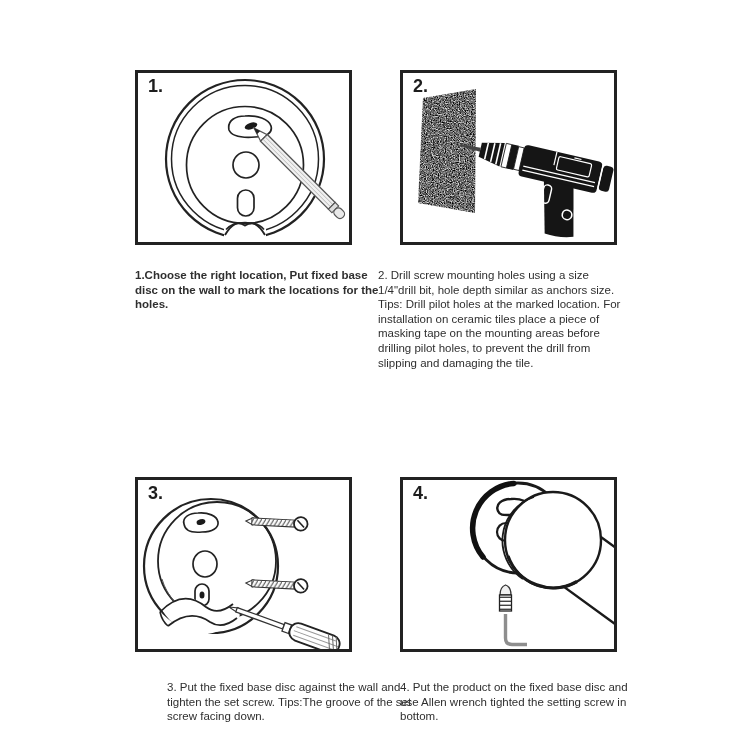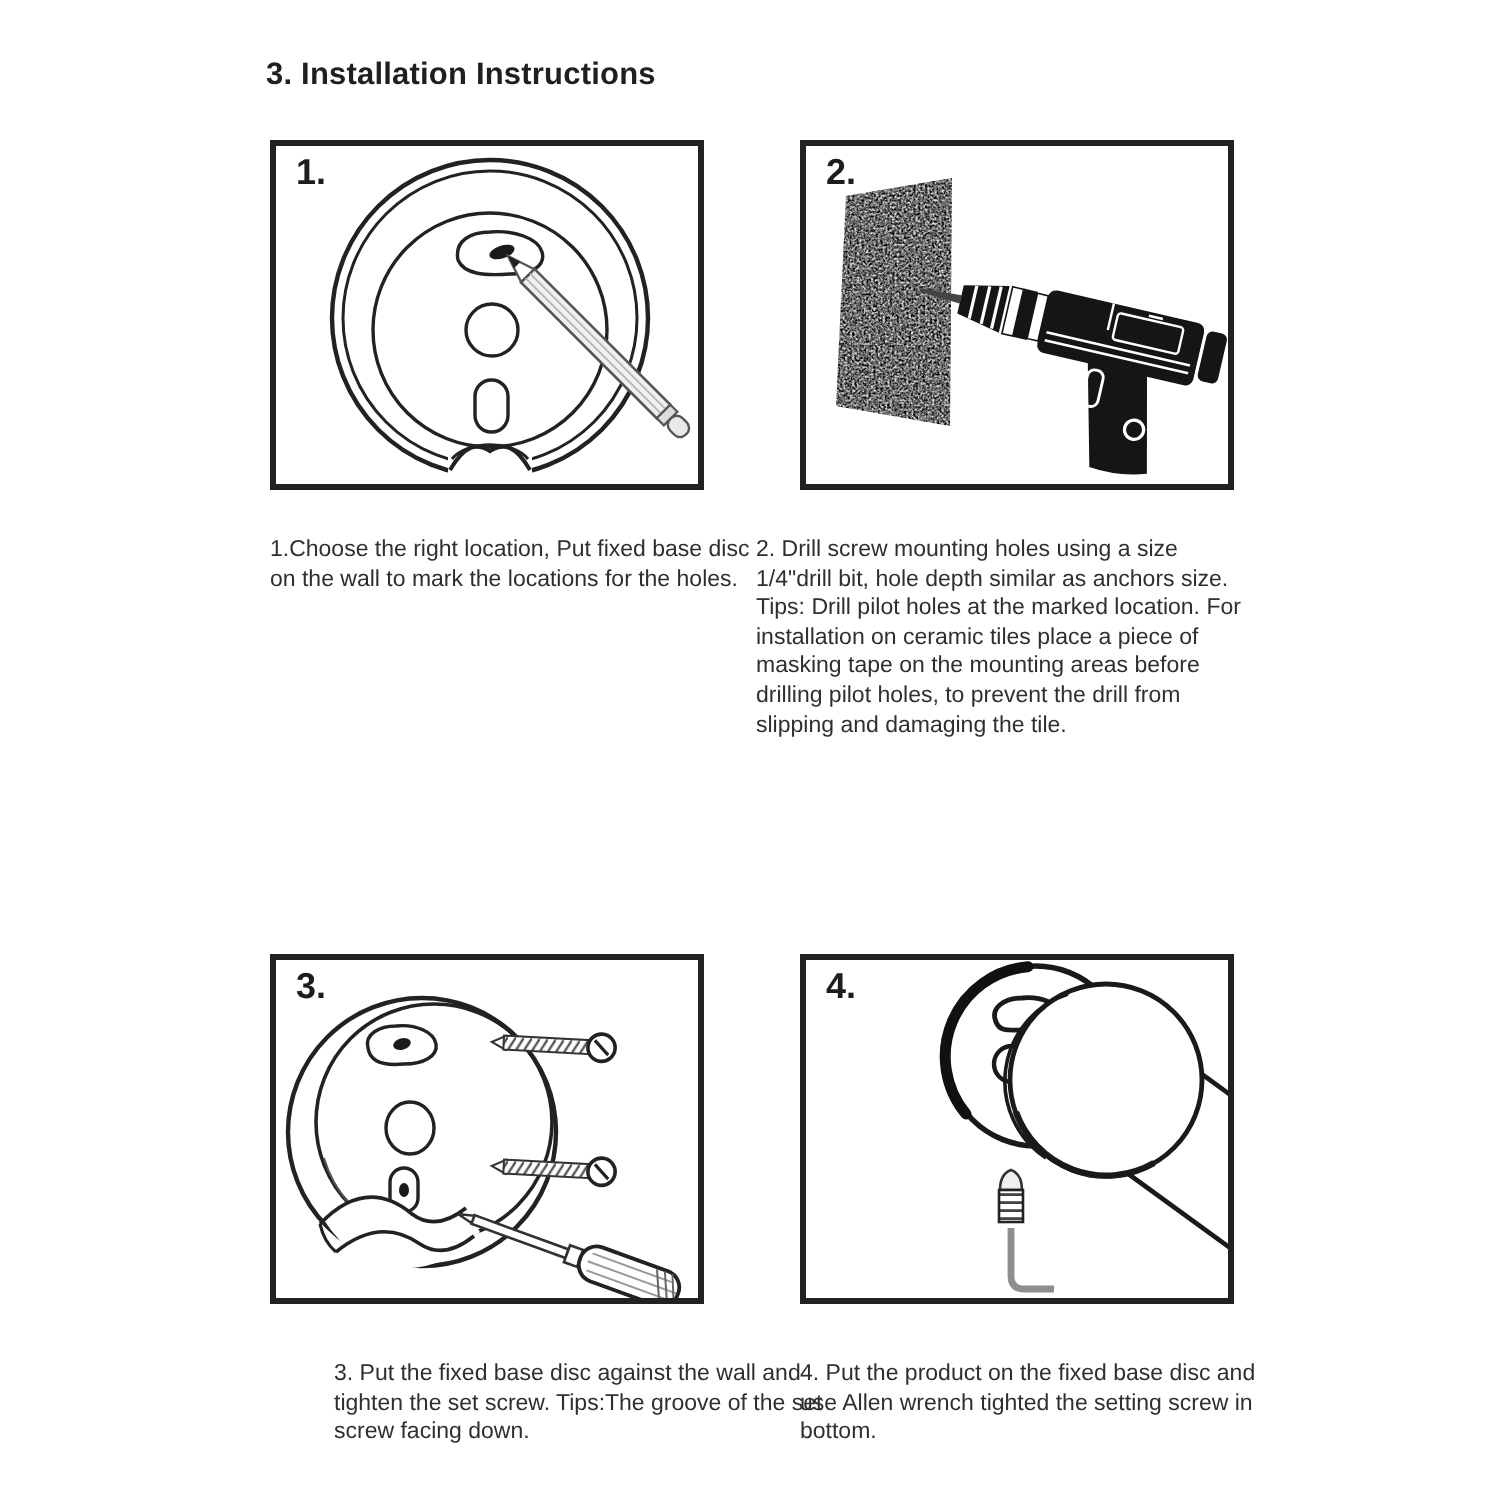--- a/index.html
+++ b/index.html
@@ -24,29 +24,28 @@
     position:absolute;left:10px;top:3px;
     font-size:18px;font-weight:600;color:#1d1d1d;z-index:2;
   }
   .caption{
     position:absolute;width:248px;margin:0;
     font-size:11.5px;line-height:14.6px;color:#2f2f2f;
     white-space:pre-line;
   }
   .p1{left:135px;top:70px;}  .p2{left:400px;top:70px;}
   .p3{left:135px;top:477px;} .p4{left:400px;top:477px;}
-  .c1{left:135px;top:268px;} .c2{left:378px;top:268px;}
+  .c1{left:135px;top:268px;font-weight:bold;} .c2{left:378px;top:268px;}
   .c3{left:135px;top:680px;margin-left:32px;} .c4{left:400px;top:680px;}
 </style>
 </head>
 <body>
 
 <div class="page">
 
-  <h1 class="title">3. Installation Instructions</h1>
 
   <figure class="panel p1" style="margin:0;">
     <span class="step-num">1.</span>
     <svg width="211" height="169" viewBox="0 0 211 169">
       <g>
         <circle cx="107" cy="86" r="79" fill="#ffffff" stroke="#222" stroke-width="2.2"></circle>
         <circle cx="107" cy="86" r="73.5" fill="none" stroke="#222" stroke-width="1.5"></circle>
         <rect x="86" y="148" width="42" height="21" fill="#ffffff"></rect>
         <path d="M 87 162 C 94 150 100 148 107 152.5 C 114 148 120 150 127 162" fill="none" stroke="#222" stroke-width="2"></path>
         <path d="M 88 156.5 C 95.5 147 118.5 147 126 156.5" fill="none" stroke="#222" stroke-width="1.5"></path>

